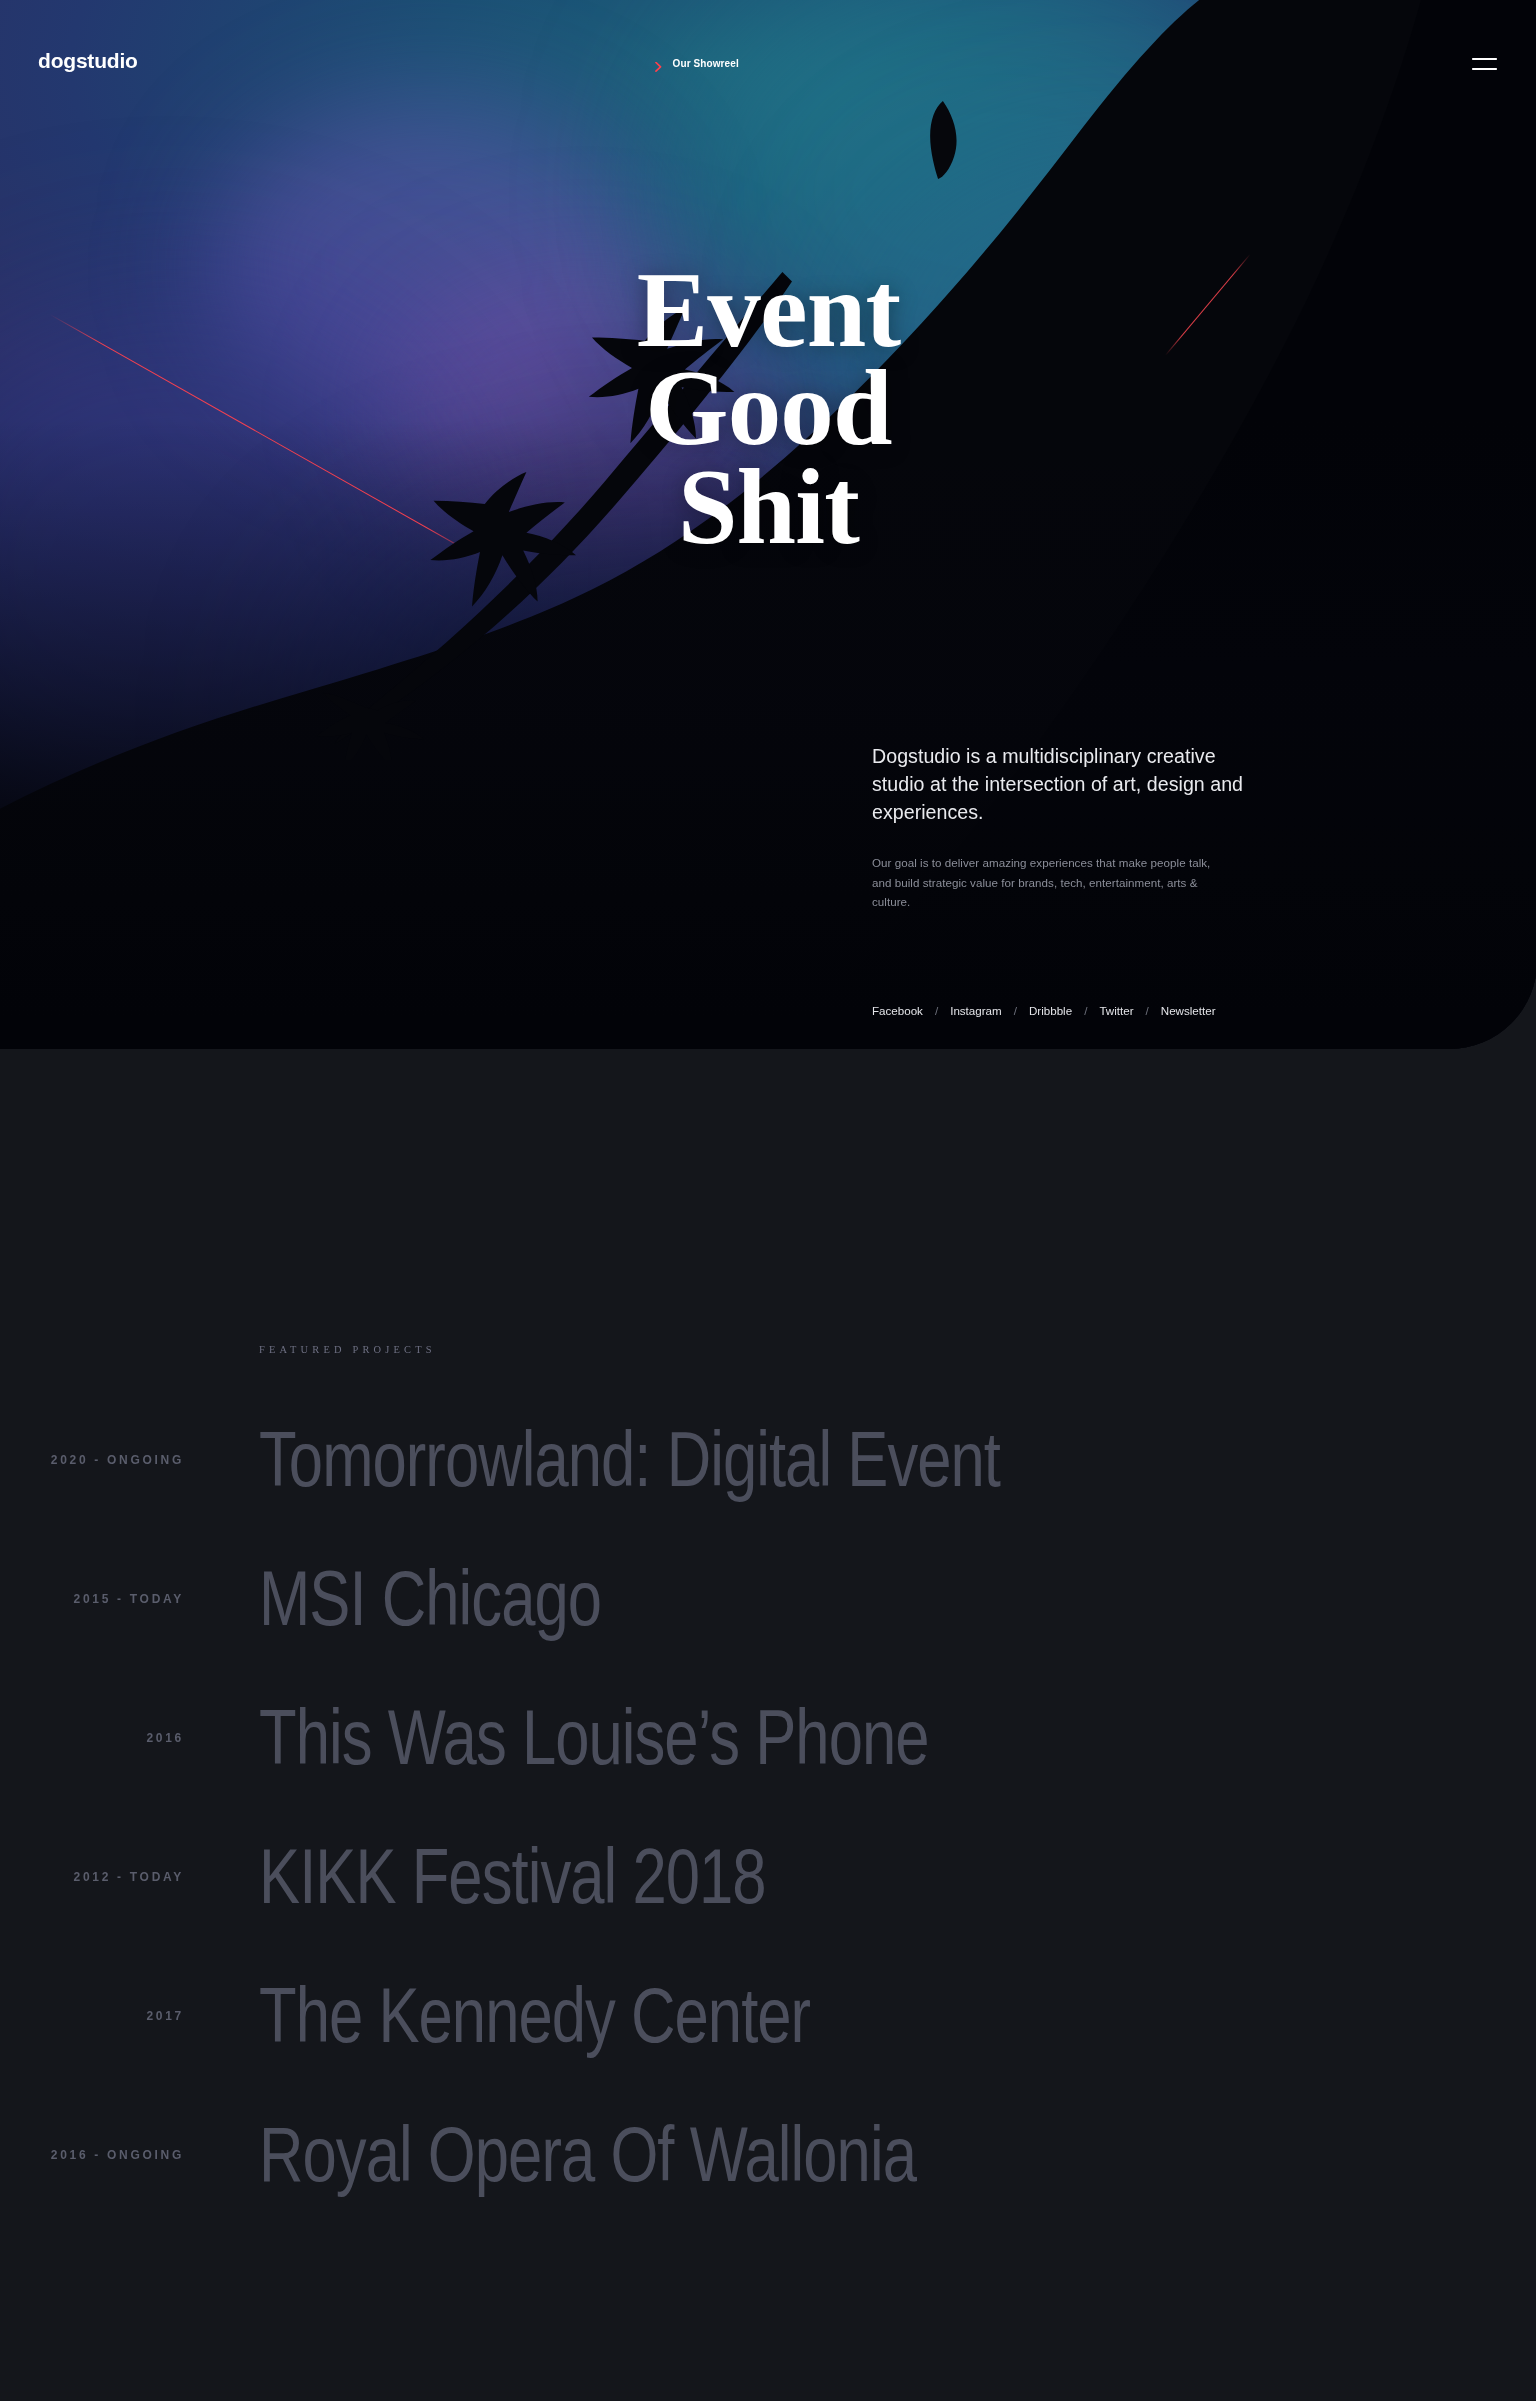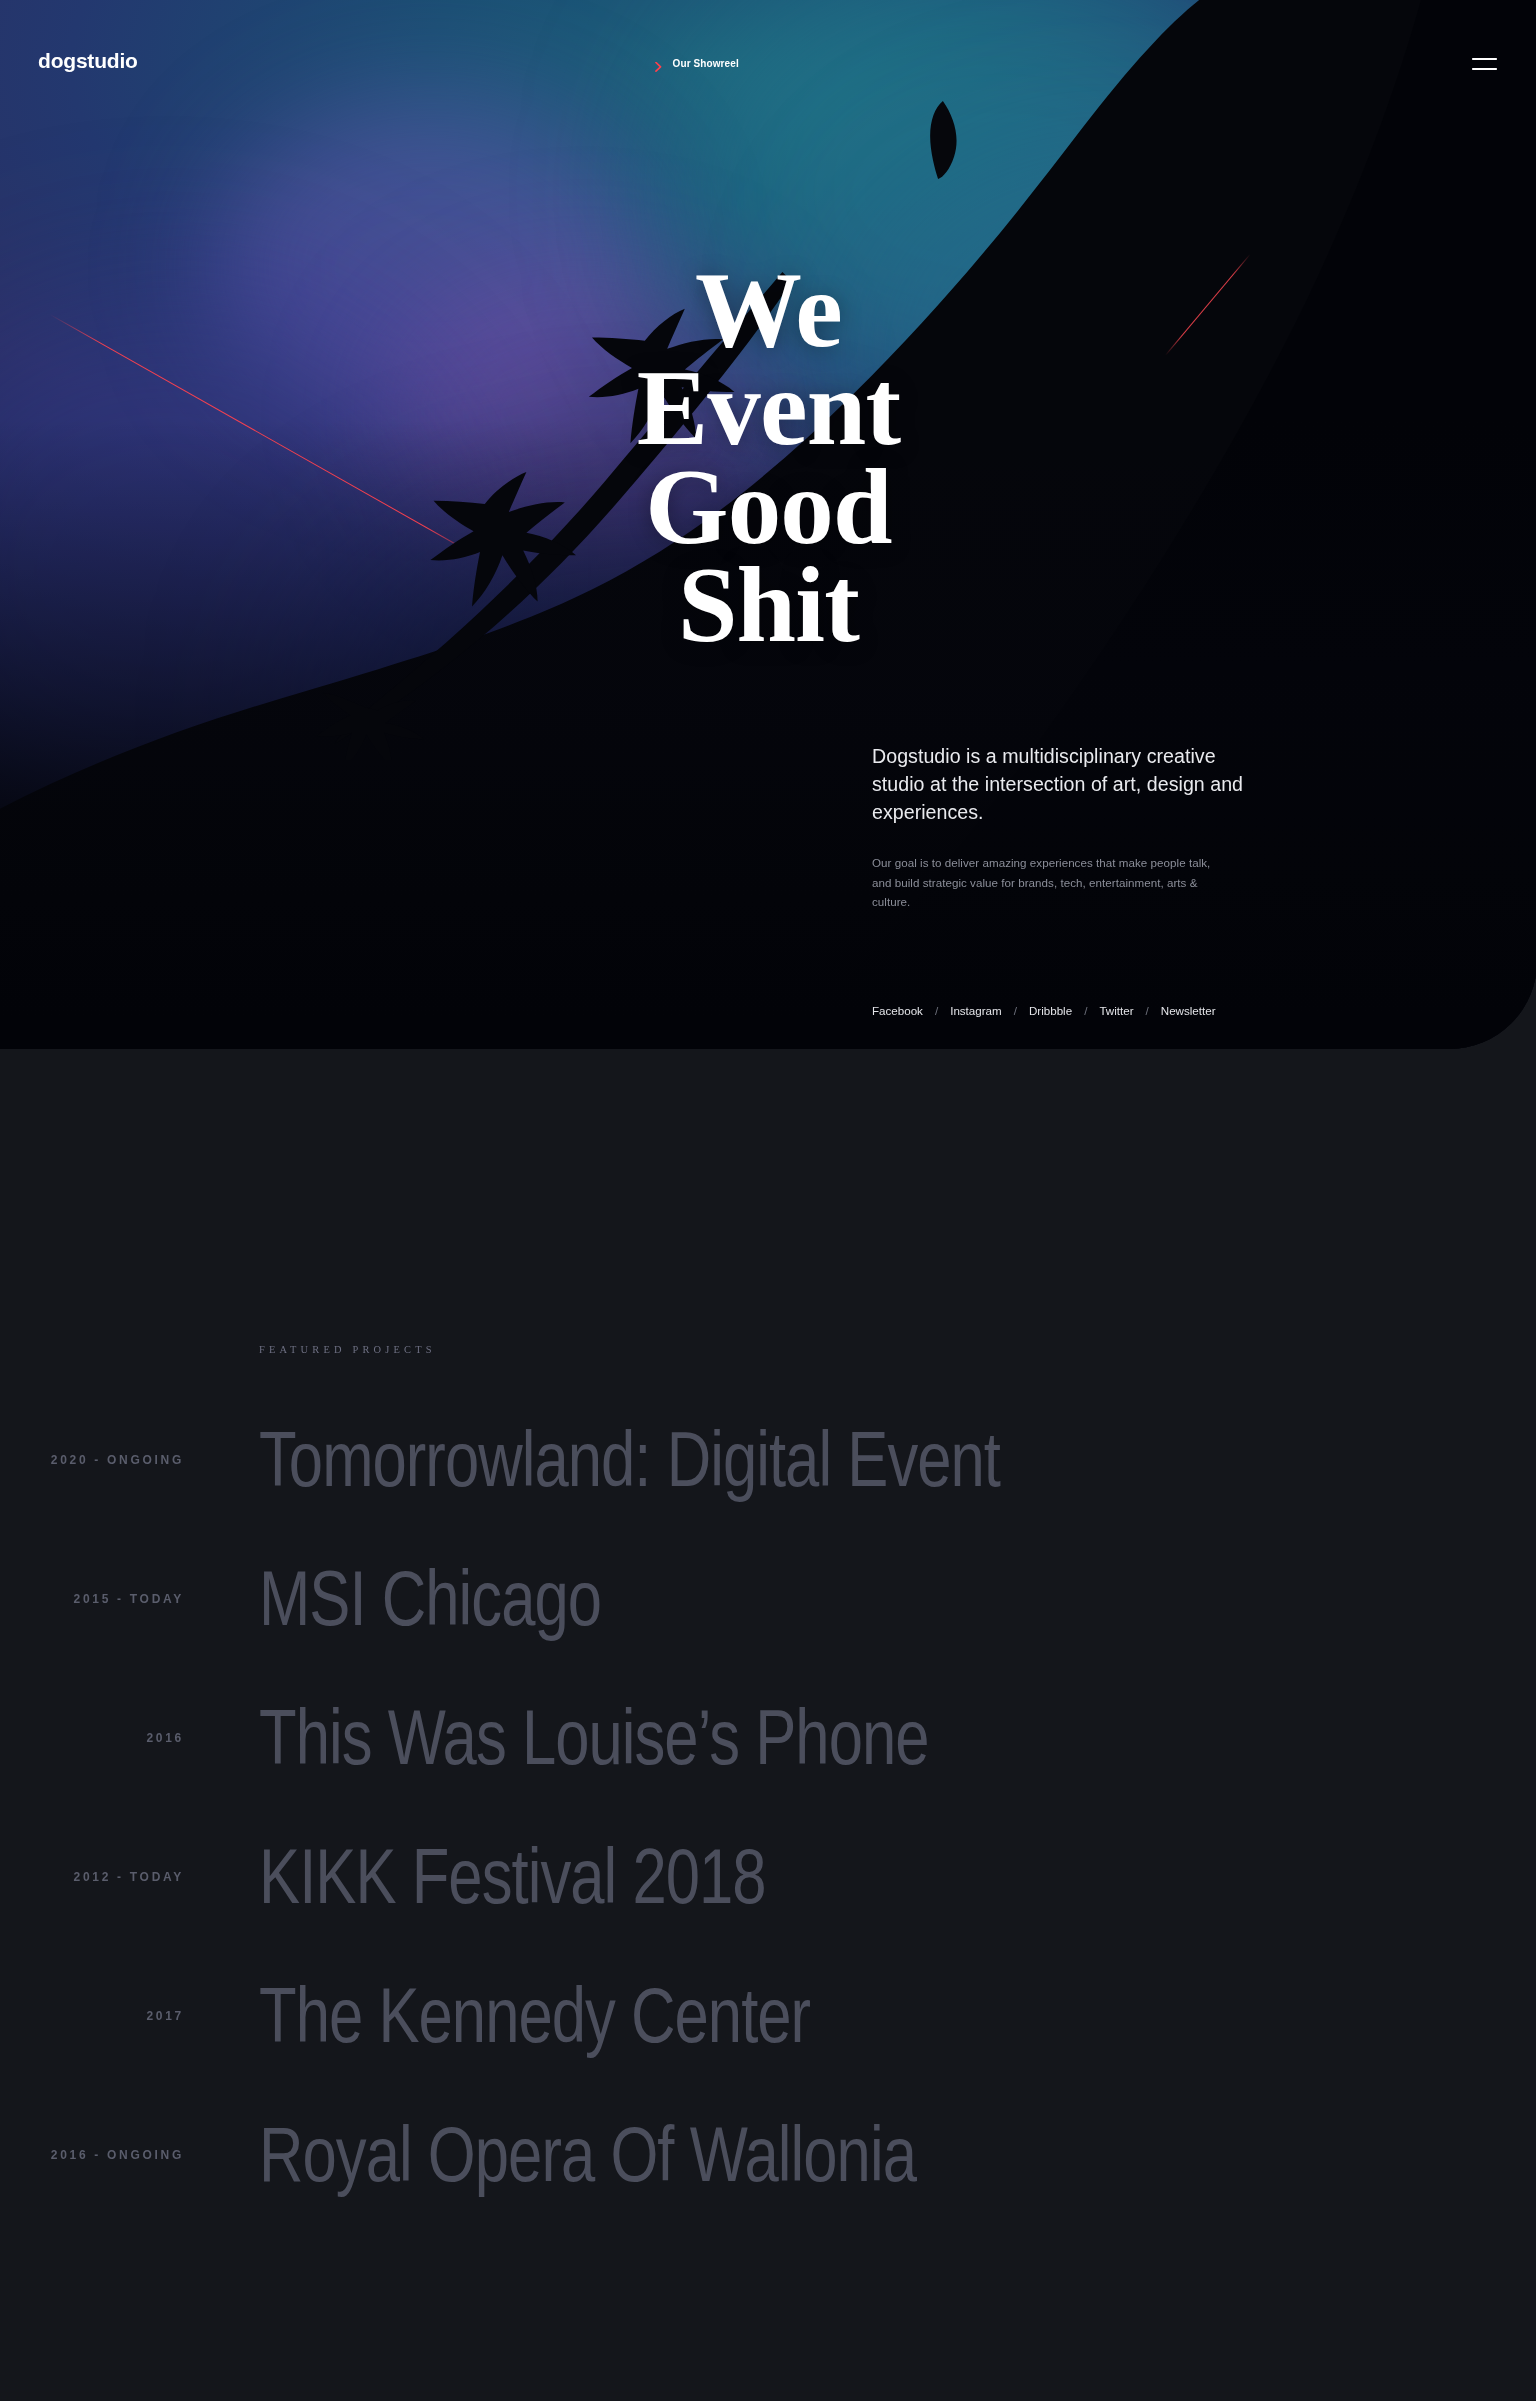--- a/index.html
+++ b/index.html
@@ -224,21 +224,20 @@
       <span class="nav-showreel-label">Our Showreel</span>
     </div>
 
     <div class="burger">
       <i></i>
       <i></i>
     </div>
   </div>
 
   <h1 class="headline">
-    <span>We</span>
     <span>Event</span>
     <span>Good</span>
     <span>Shit</span>
   </h1>
 
   <div class="intro">
     <p class="intro-lead">Dogstudio is a multidisciplinary creative studio at the intersection of art, design and experiences.</p>
     <p class="intro-sub">Our goal is to deliver amazing experiences that make people talk, and build strategic value for brands, tech, entertainment, arts &amp; culture.</p>
   </div>
 

